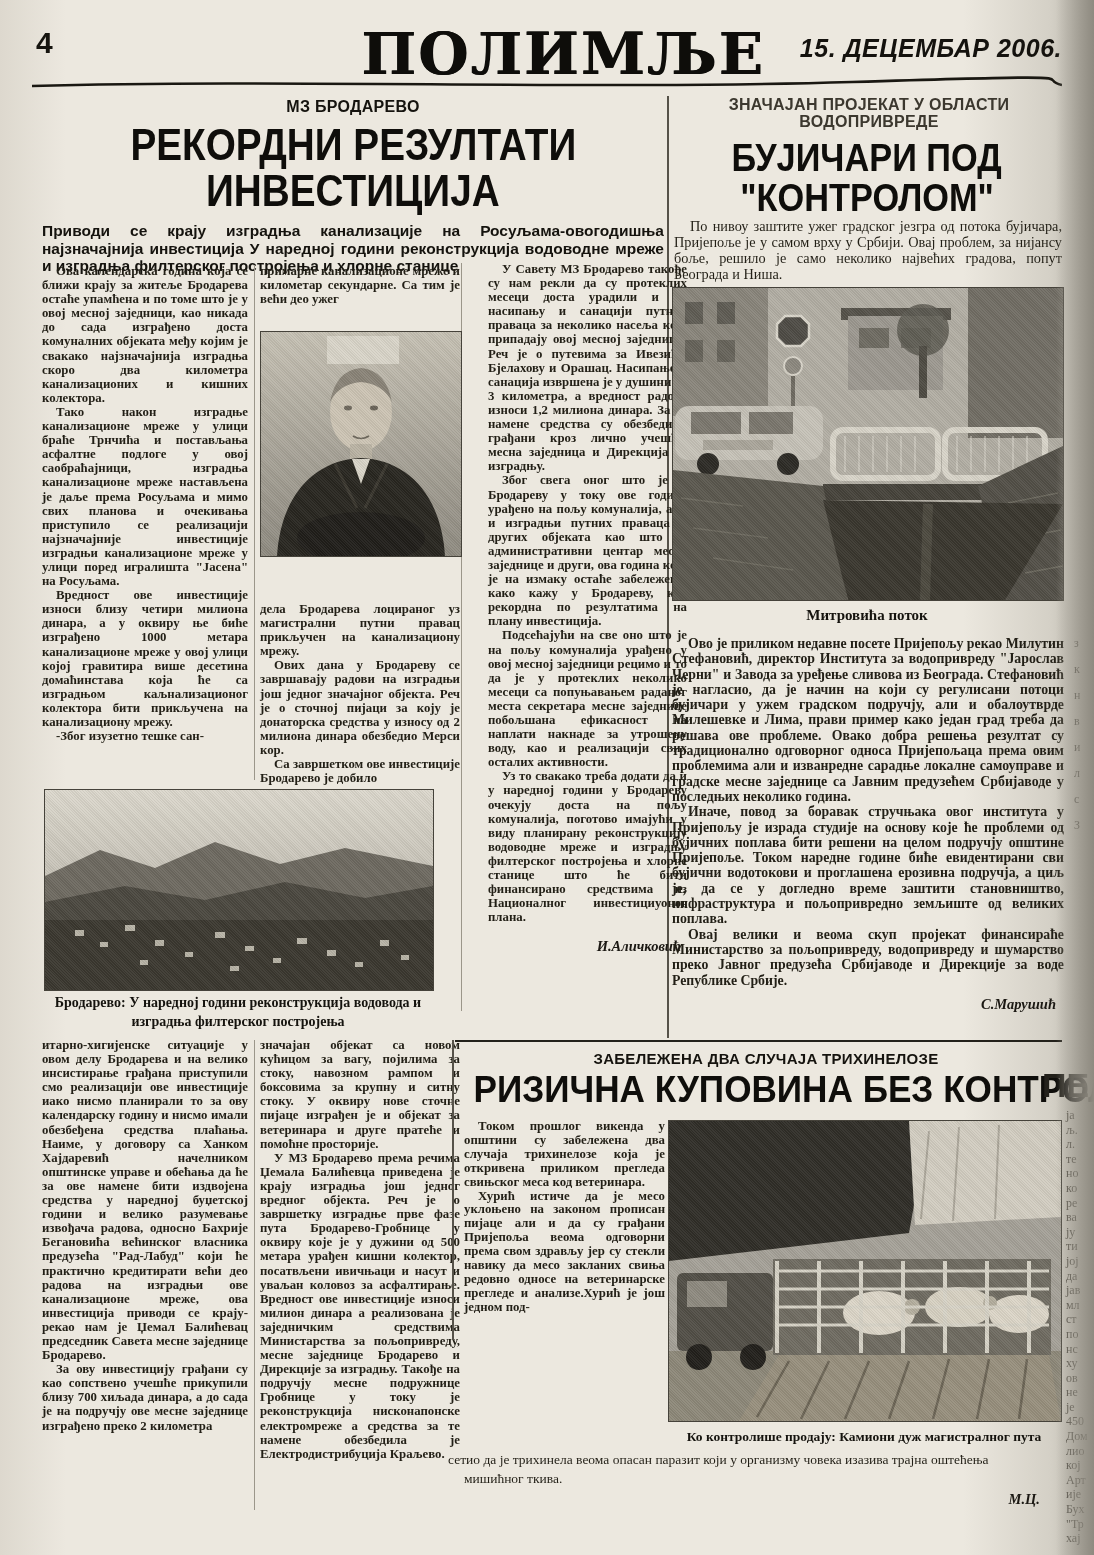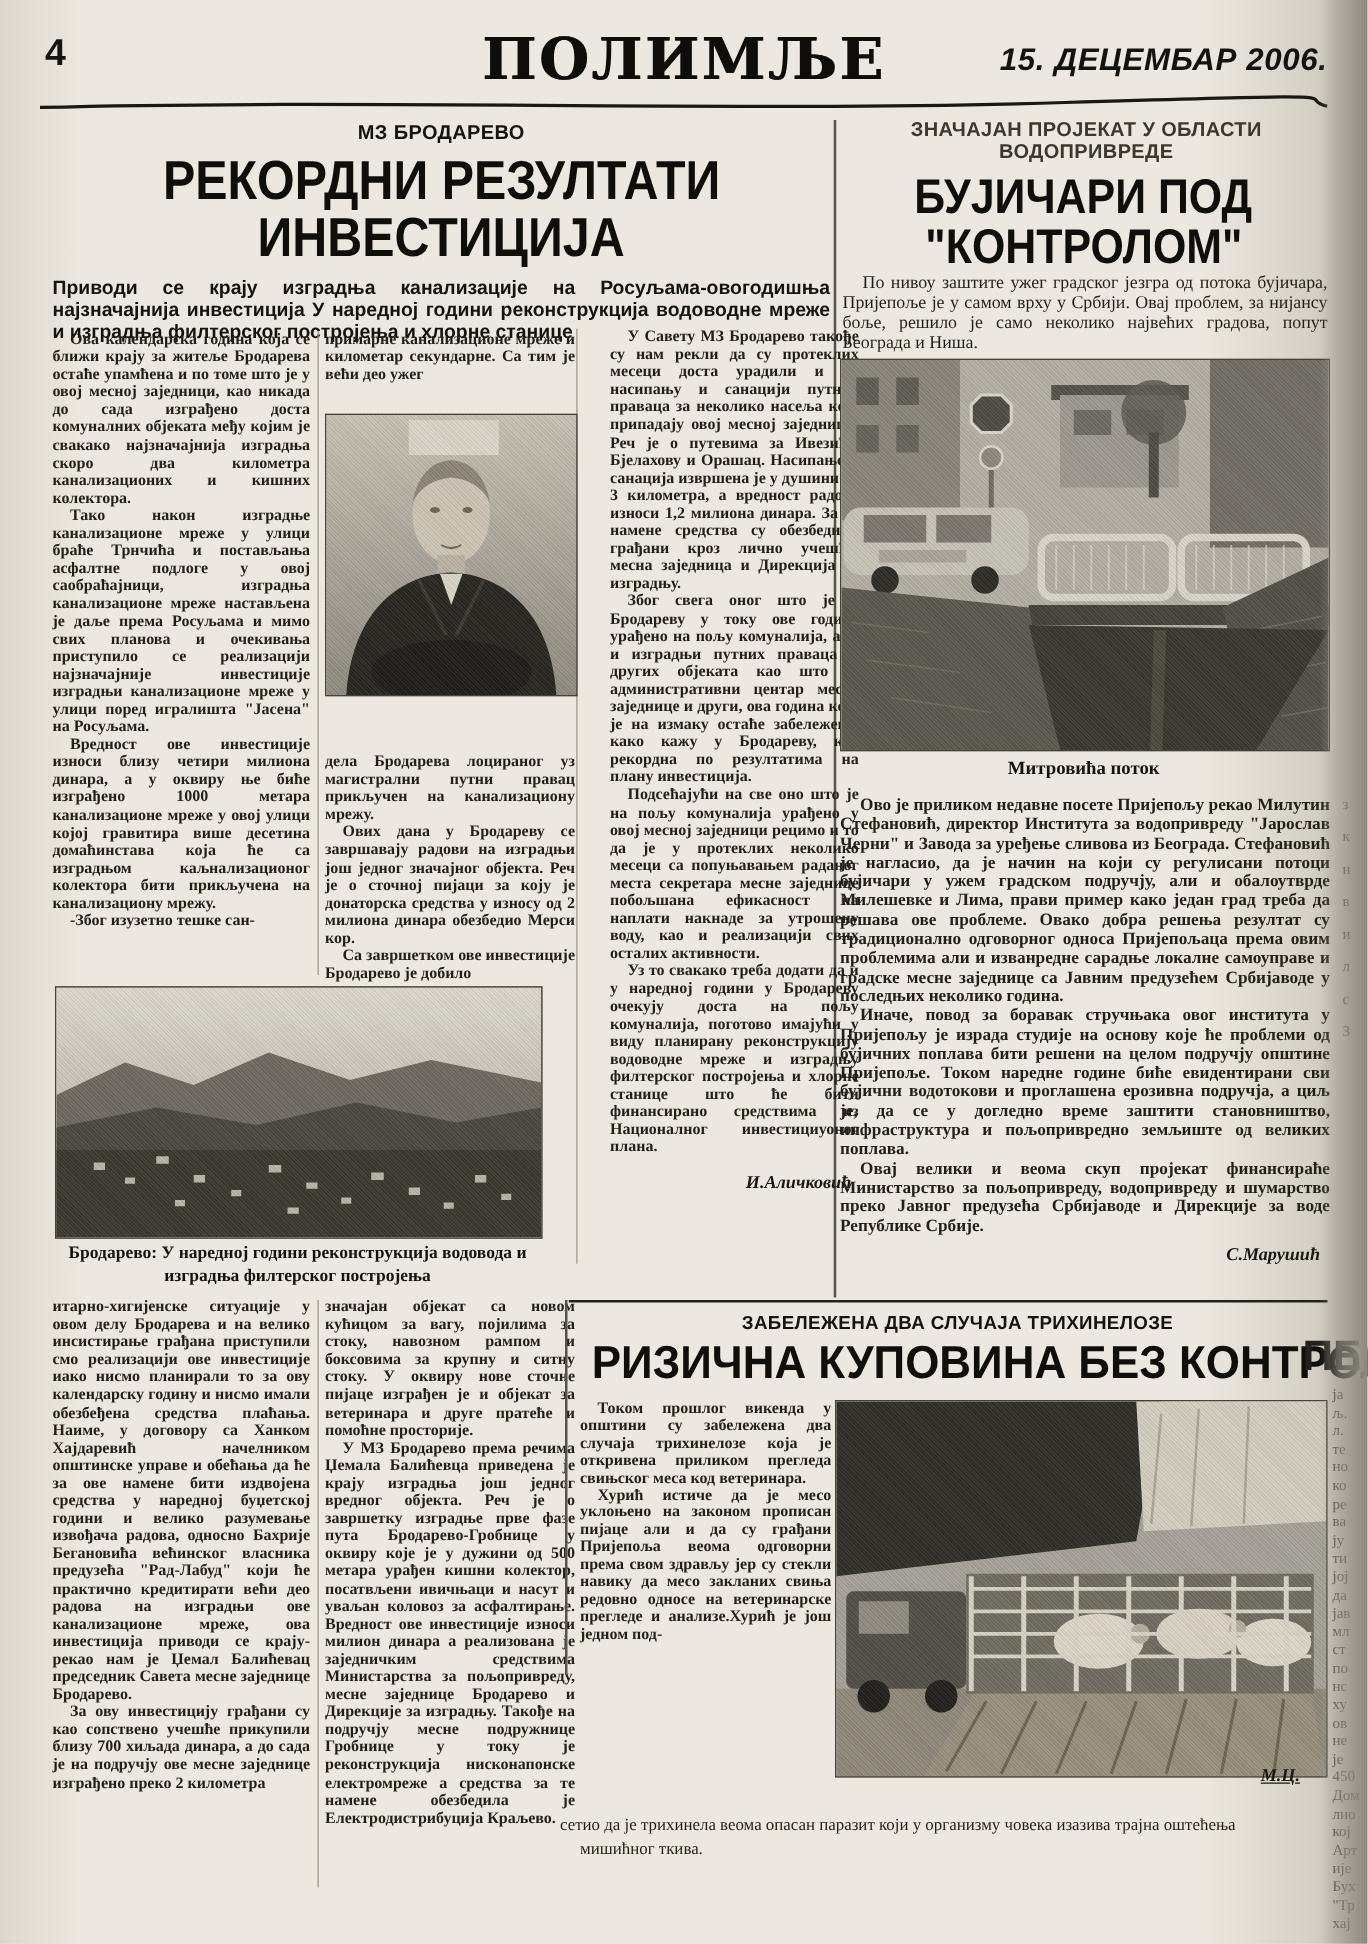--- a/index.html
+++ b/index.html
@@ -5,22 +5,22 @@
   html,body{margin:0;padding:0;}
   body{width:1094px;height:1555px;position:relative;overflow:hidden;
        background:#e7e3da;font-family:"Liberation Serif",serif;}
   .page{position:absolute;inset:0;
         background:
           linear-gradient(90deg,#ddd8ce 0%,#ece8df 6%,#ece8df 88%,#d4d0c6 96%,#b7b3a9 100%),
           #e7e3da;}
   .abs{position:absolute;}
   
   .pagenum{font-family:"Liberation Sans",sans-serif;font-weight:bold;font-size:30px;color:#16140f;}
-  .masthead{font-family:"DejaVu Serif",serif;font-weight:bold;font-size:46px;letter-spacing:2px;
-            color:#0e0d0a;text-shadow:0.6px 0 #0e0d0a;}
+  .masthead{font-family:"DejaVu Serif",serif;font-weight:bold;font-size:58px;letter-spacing:2px;
+            color:#0e0d0a;text-shadow:0.6px 0 #0e0d0a;margin-left:16px;}
   .issue-date{font-family:"Liberation Sans",sans-serif;font-style:italic;font-weight:600;
               font-size:25px;color:#14120e;letter-spacing:0.5px;}
   
   .vrule{background:#565249;width:2px;}
   .hair{background:#9b968a;width:1px;}
   .hrule{background:#23211b;height:2px;}
   
   .kicker{font-family:"Liberation Sans",sans-serif;font-weight:bold;font-size:16px;
           color:#15130e;text-align:center;letter-spacing:0.3px;}
   .headline{font-family:"Liberation Sans",sans-serif;font-weight:bold;color:#0f0e0b;
@@ -260,24 +260,25 @@
       </g>
       <g stroke="#d6d2c6">
         <path d="M108,150 H380 M108,168 H380 M108,186 H380 M108,204 H380" stroke-width="3"></path>
         <path d="M108,140 V232 M150,140 V232 M192,140 V232 M234,140 V232 M276,140 V232 M318,140 V232 M360,140 V232" stroke-width="4"></path>
       </g>
       <polygon points="110,234 380,234 392,300 70,300" fill="#978f7d"></polygon>
       <path d="M120,240 L88,296 M160,240 L132,298 M200,240 L176,298 M240,240 L220,298 M280,238 L264,298 M320,238 L308,298 M358,238 L350,298" stroke="#6b6455" stroke-width="2.5" fill="none"></path>
     </svg>
     <div class="halftone"></div>
   </div>
+  <div class="abs caption" style="left:664px;top:1427px;width:400px;font-size:13.5px;">Ко контролише продају: Камиони дуж магистралног пута</div>
 
   <div class="abs" style="left:448px;top:1452px;width:600px;font-size:13.5px;color:#221f16;white-space:nowrap;">сетио да је трихинела веома опасан паразит  који у организму човека изазива трајна оштећења</div>
   <div class="abs" style="left:464px;top:1471px;width:220px;font-size:13.5px;color:#221f16;">мишићног ткива.</div>
-  <div class="abs signature" style="left:960px;top:1413px;width:80px;text-decoration:underline;">М.Ц.</div>
+  <div class="abs signature" style="left:960px;top:1491px;width:80px;">М.Ц.</div>
 
   <div class="abs frag-col frag-top" style="left:1074px;top:630px;width:20px;">з
 к
 н
 в
 и
 л
 с
 З</div>
   <div class="abs frag-head" style="left:1042px;top:1066px;">ПЕ</div>

